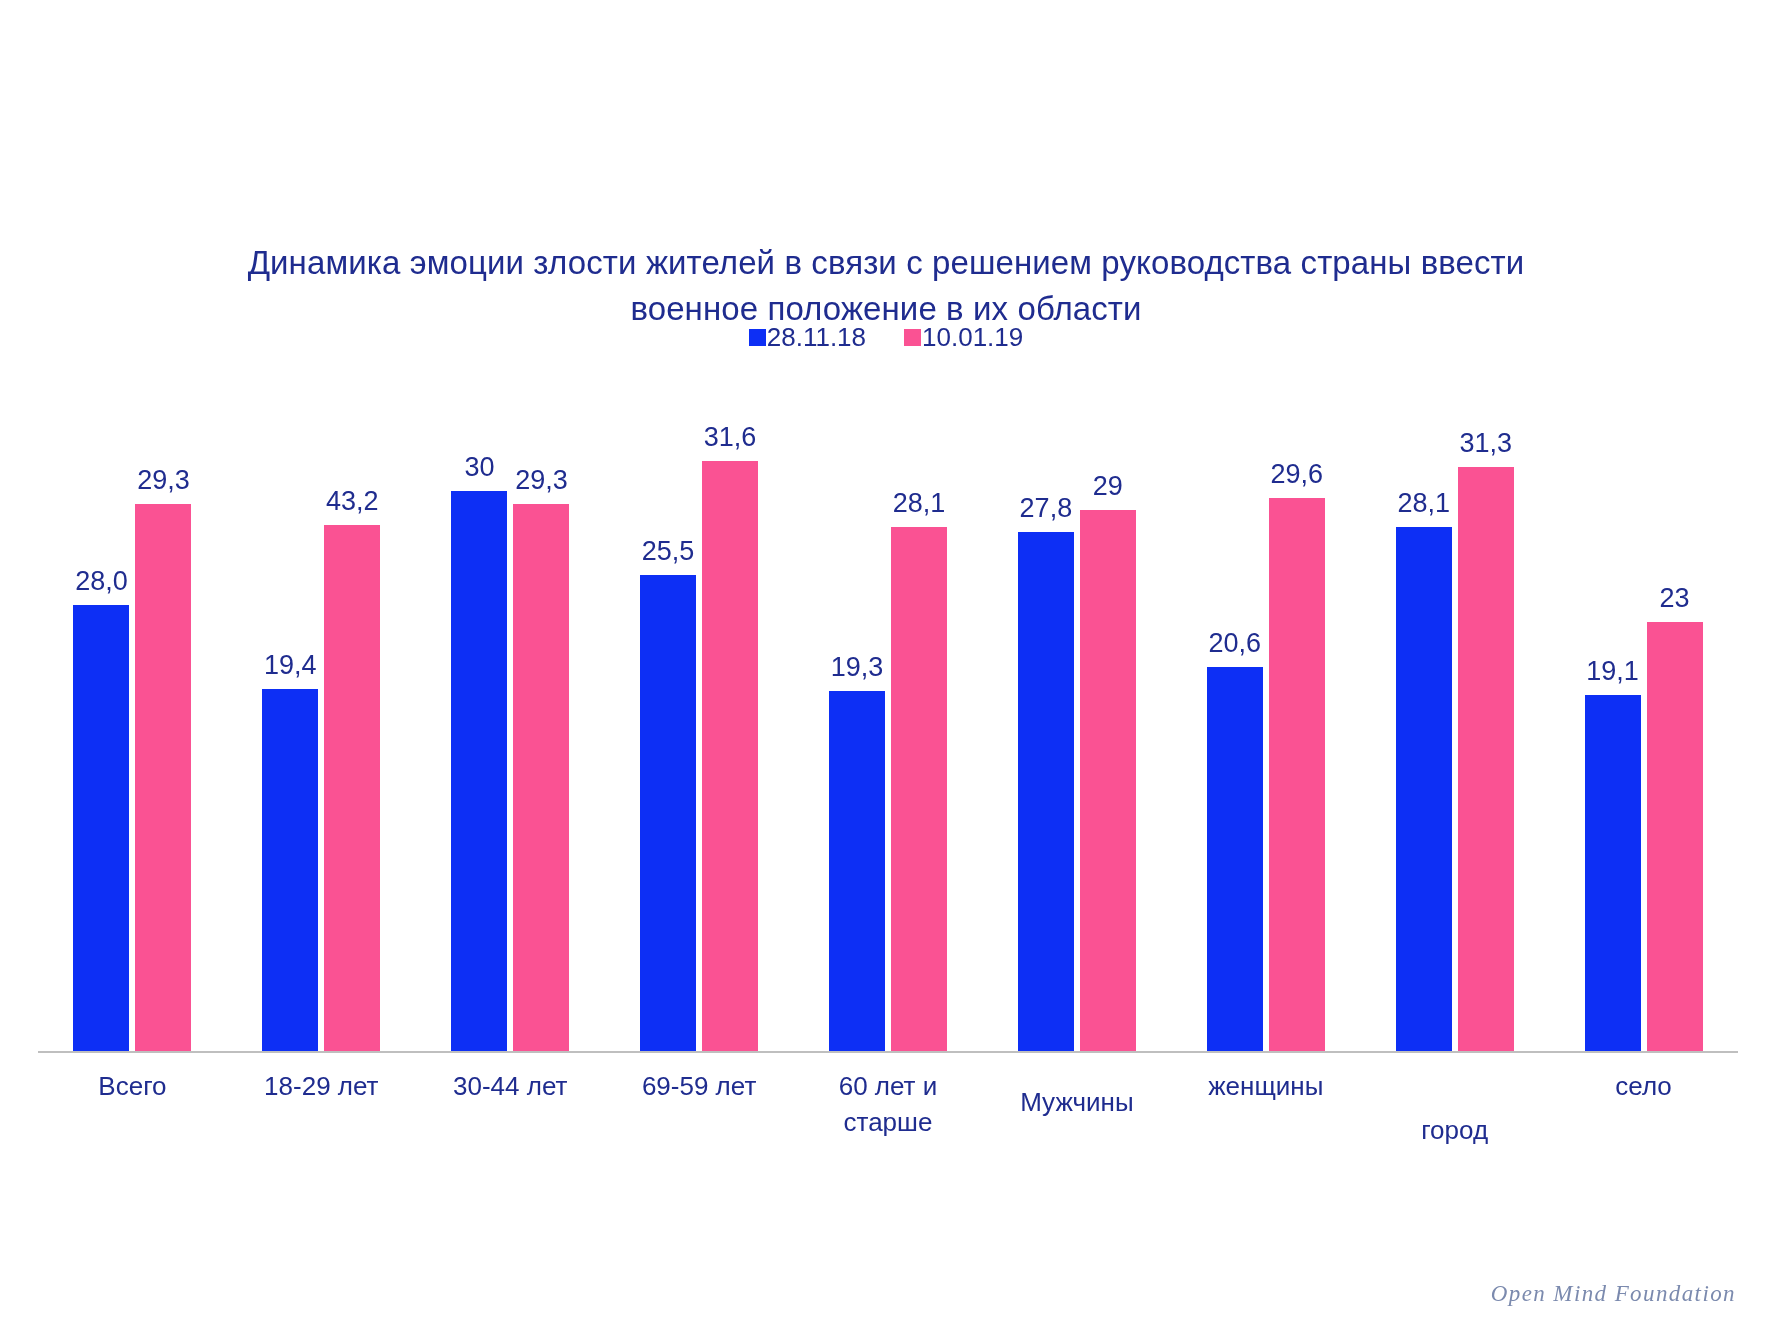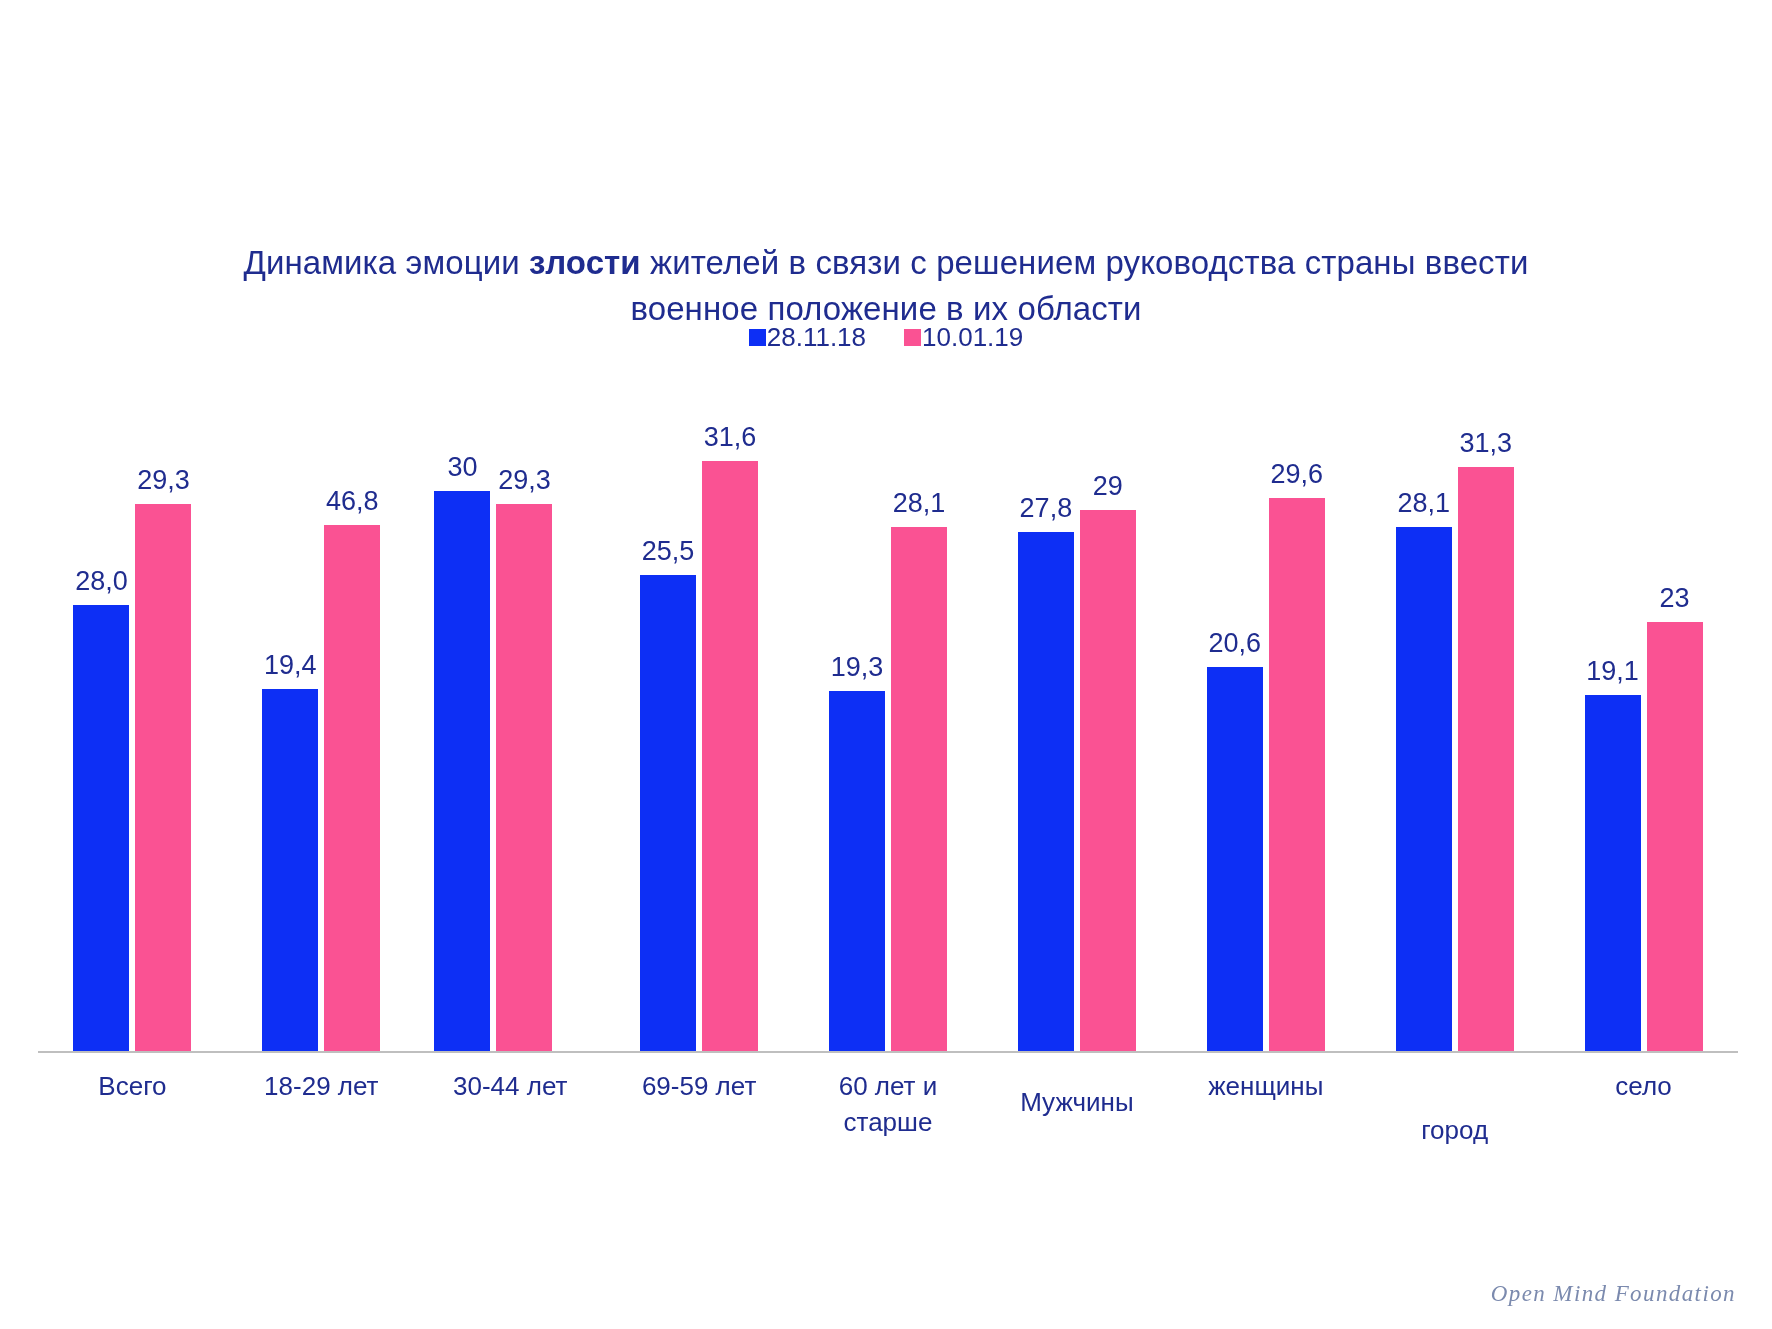--- a/index.html
+++ b/index.html
@@ -27,21 +27,21 @@
     left: 236px;
     top: 218px;
     width: 1300px;
     text-align: center;
     color: #1F2C8F;
     font-size: 33px;
     line-height: 46px;
     font-weight: 400;
     letter-spacing: 0.1px;
   }
-  #chart-title .strong { font-weight: 700; }
+  #chart-title .strong { font-weight: 400; }
 
   
   #legend {
     position: absolute;
     left: 0;
     top: 324px;
     width: 1772px;
     display: flex;
     justify-content: center;
     align-items: center;
@@ -166,25 +166,25 @@
           <span class="bar-value" style="bottom: 557.91px;">29,3</span>
           <div class="bar s1" style="height: 547.91px; background: rgb(250, 82, 147);"></div>
         </div>
       </div>
       <div class="group" style="left: 188.889px; width: 188.889px;">
         <div class="bar-wrap">
           <span class="bar-value" style="bottom: 372.78px;">19,4</span>
           <div class="bar s0" style="height: 362.78px; background: rgb(13, 47, 245);"></div>
         </div>
         <div class="bar-wrap">
-          <span class="bar-value" style="bottom: 537.34px;">46,8</span>
+          <span class="bar-value" style="bottom: 537.34px;">43,2</span>
           <div class="bar s1" style="height: 527.34px; background: rgb(250, 82, 147);"></div>
         </div>
       </div>
-      <div class="group" style="left: 361px; width: 188.889px;">
+      <div class="group" style="left: 378px; width: 188.889px;">
         <div class="bar-wrap">
           <span class="bar-value" style="bottom: 571px;">30</span>
           <div class="bar s0" style="height: 561px; background: rgb(13, 47, 245);"></div>
         </div>
         <div class="bar-wrap">
           <span class="bar-value" style="bottom: 557.91px;">29,3</span>
           <div class="bar s1" style="height: 547.91px; background: rgb(250, 82, 147);"></div>
         </div>
       </div>
       <div class="group" style="left: 566.667px; width: 188.889px;">

